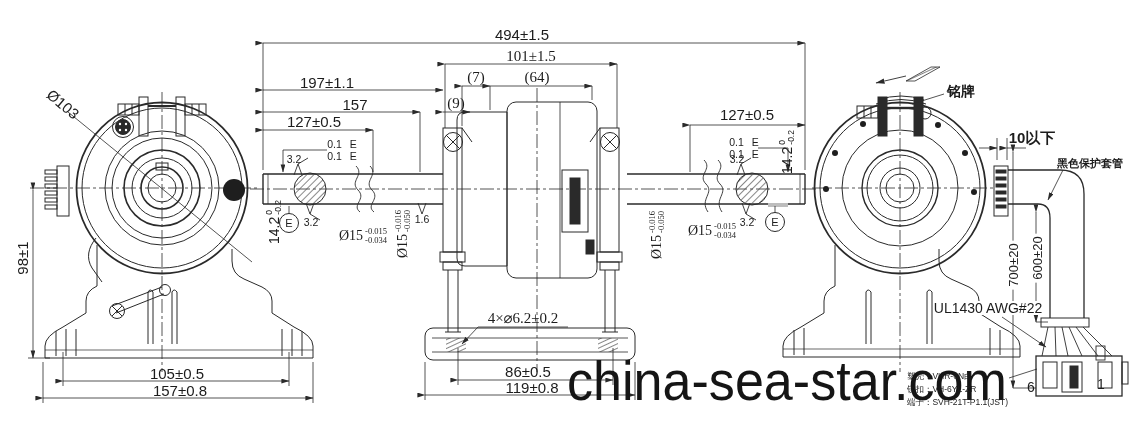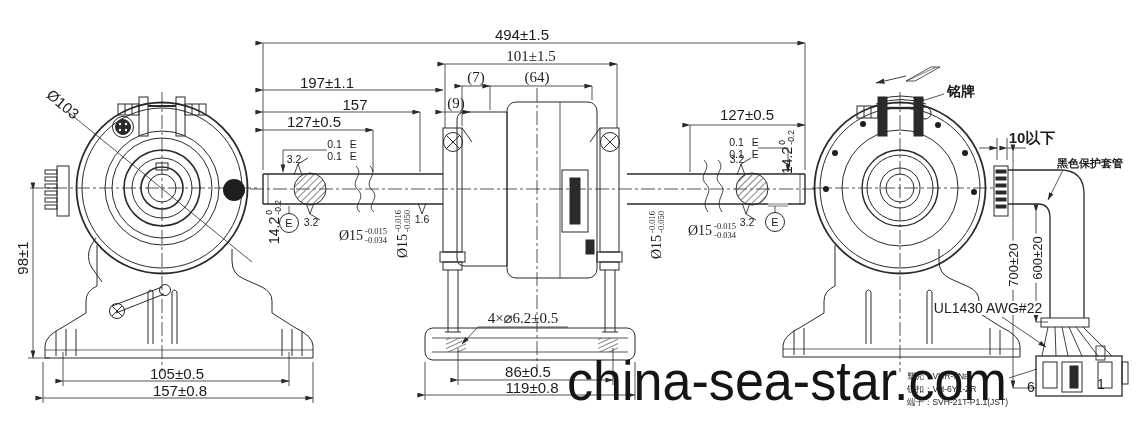--- a/index.html
+++ b/index.html
@@ -353,21 +353,21 @@
   <div class="lbl" style="left:522px;top:34px">494±1.5</div>
   <div class="lbl serif" style="left:531px;top:56px">101±1.5</div>
   <div class="lbl serif" style="left:476px;top:77px">(7)</div>
   <div class="lbl serif" style="left:537px;top:77px">(64)</div>
   <div class="lbl serif" style="left:456px;top:103px">(9)</div>
   <div class="lbl" style="left:327px;top:82px">197±1.1</div>
   <div class="lbl" style="left:355px;top:104px">157</div>
   <div class="lbl" style="left:314px;top:121px">127±0.5</div>
   <div class="lbl" style="left:747px;top:114px">127±0.5</div>
 
-  <div class="lbl serif" style="left:523px;top:318px">4×⌀6.2±0.5</div>
+  <div class="lbl serif" style="left:523px;top:318px">4×⌀6.2±0.2</div>
   <div class="lbl" style="left:528px;top:371px">86±0.5</div>
   <div class="lbl" style="left:532px;top:387px">119±0.8</div>
 
   <div class="lbl" style="left:274px;top:222px;--r:-90deg">
     <span class="tol">
         <span>14.2</span>
         <span class="stack">
           <span>0</span>
           <span>-0.2</span>
         </span>

